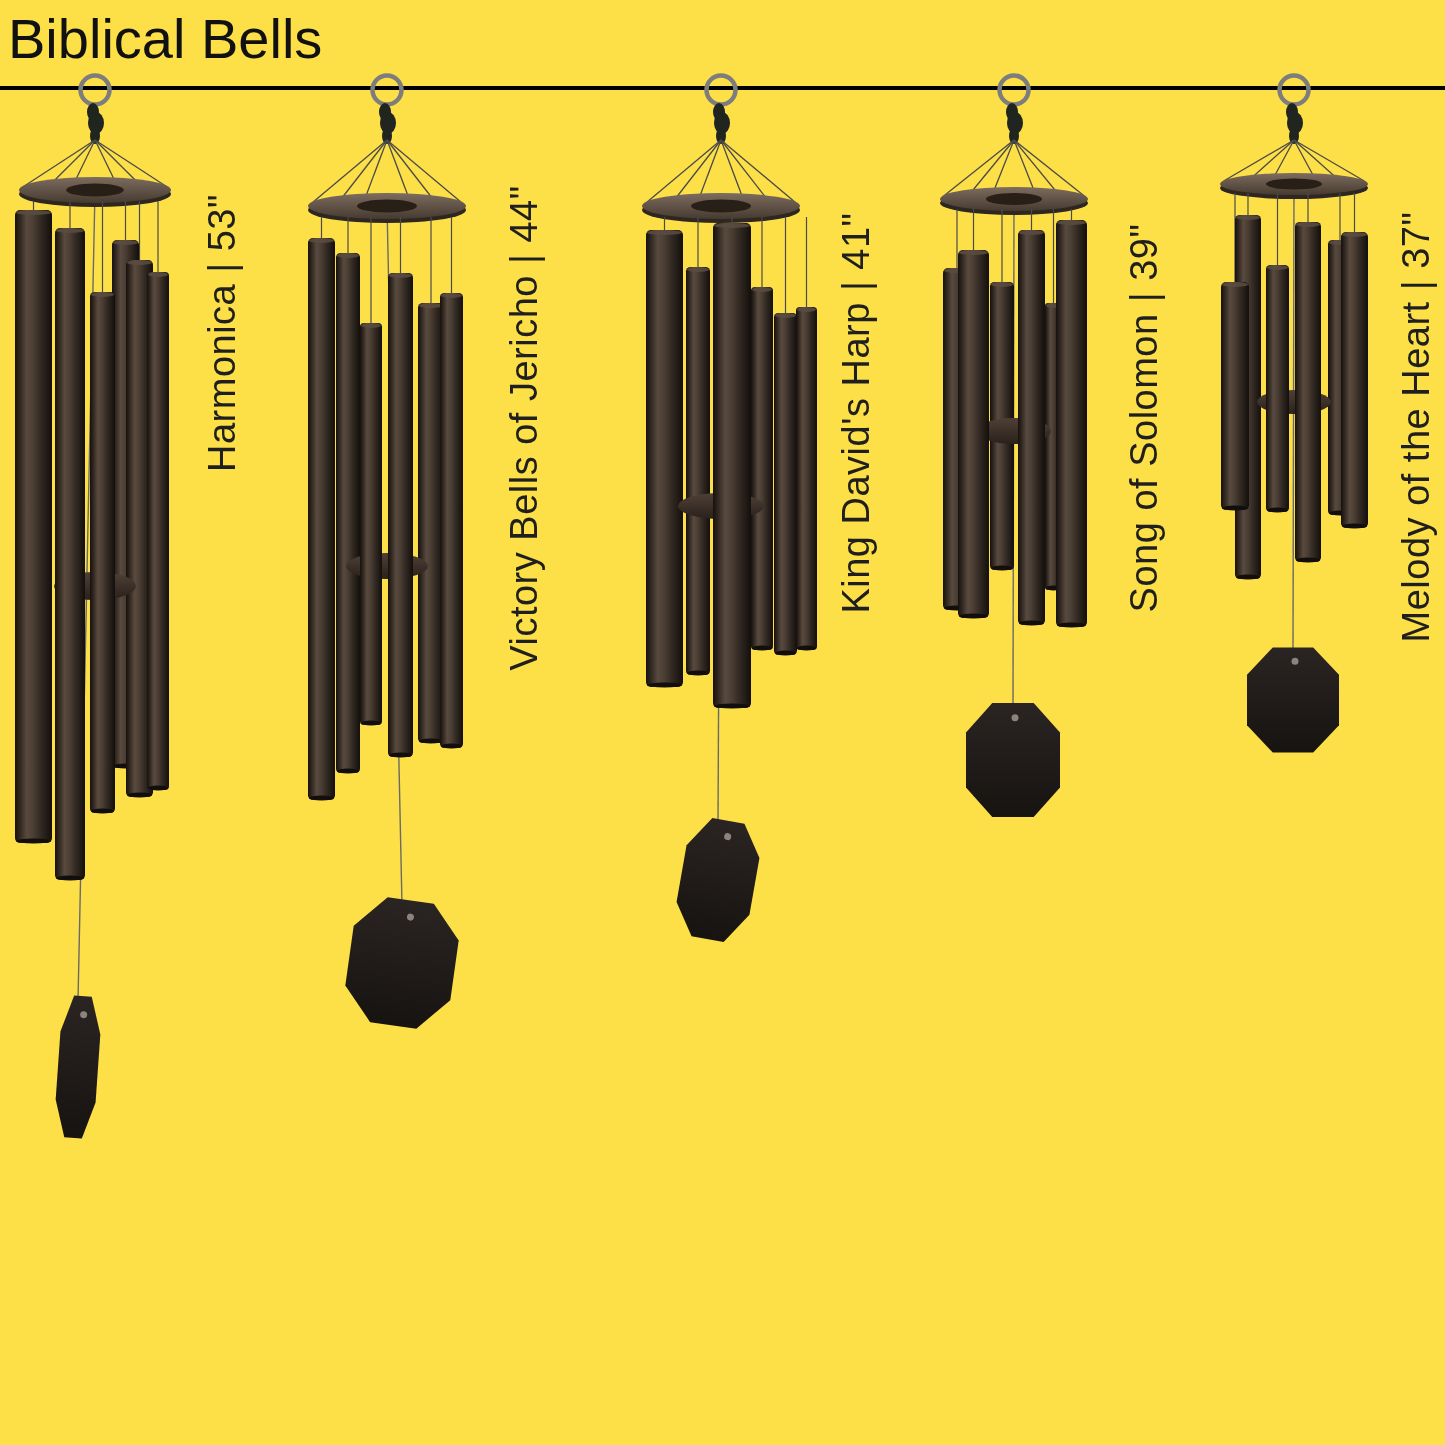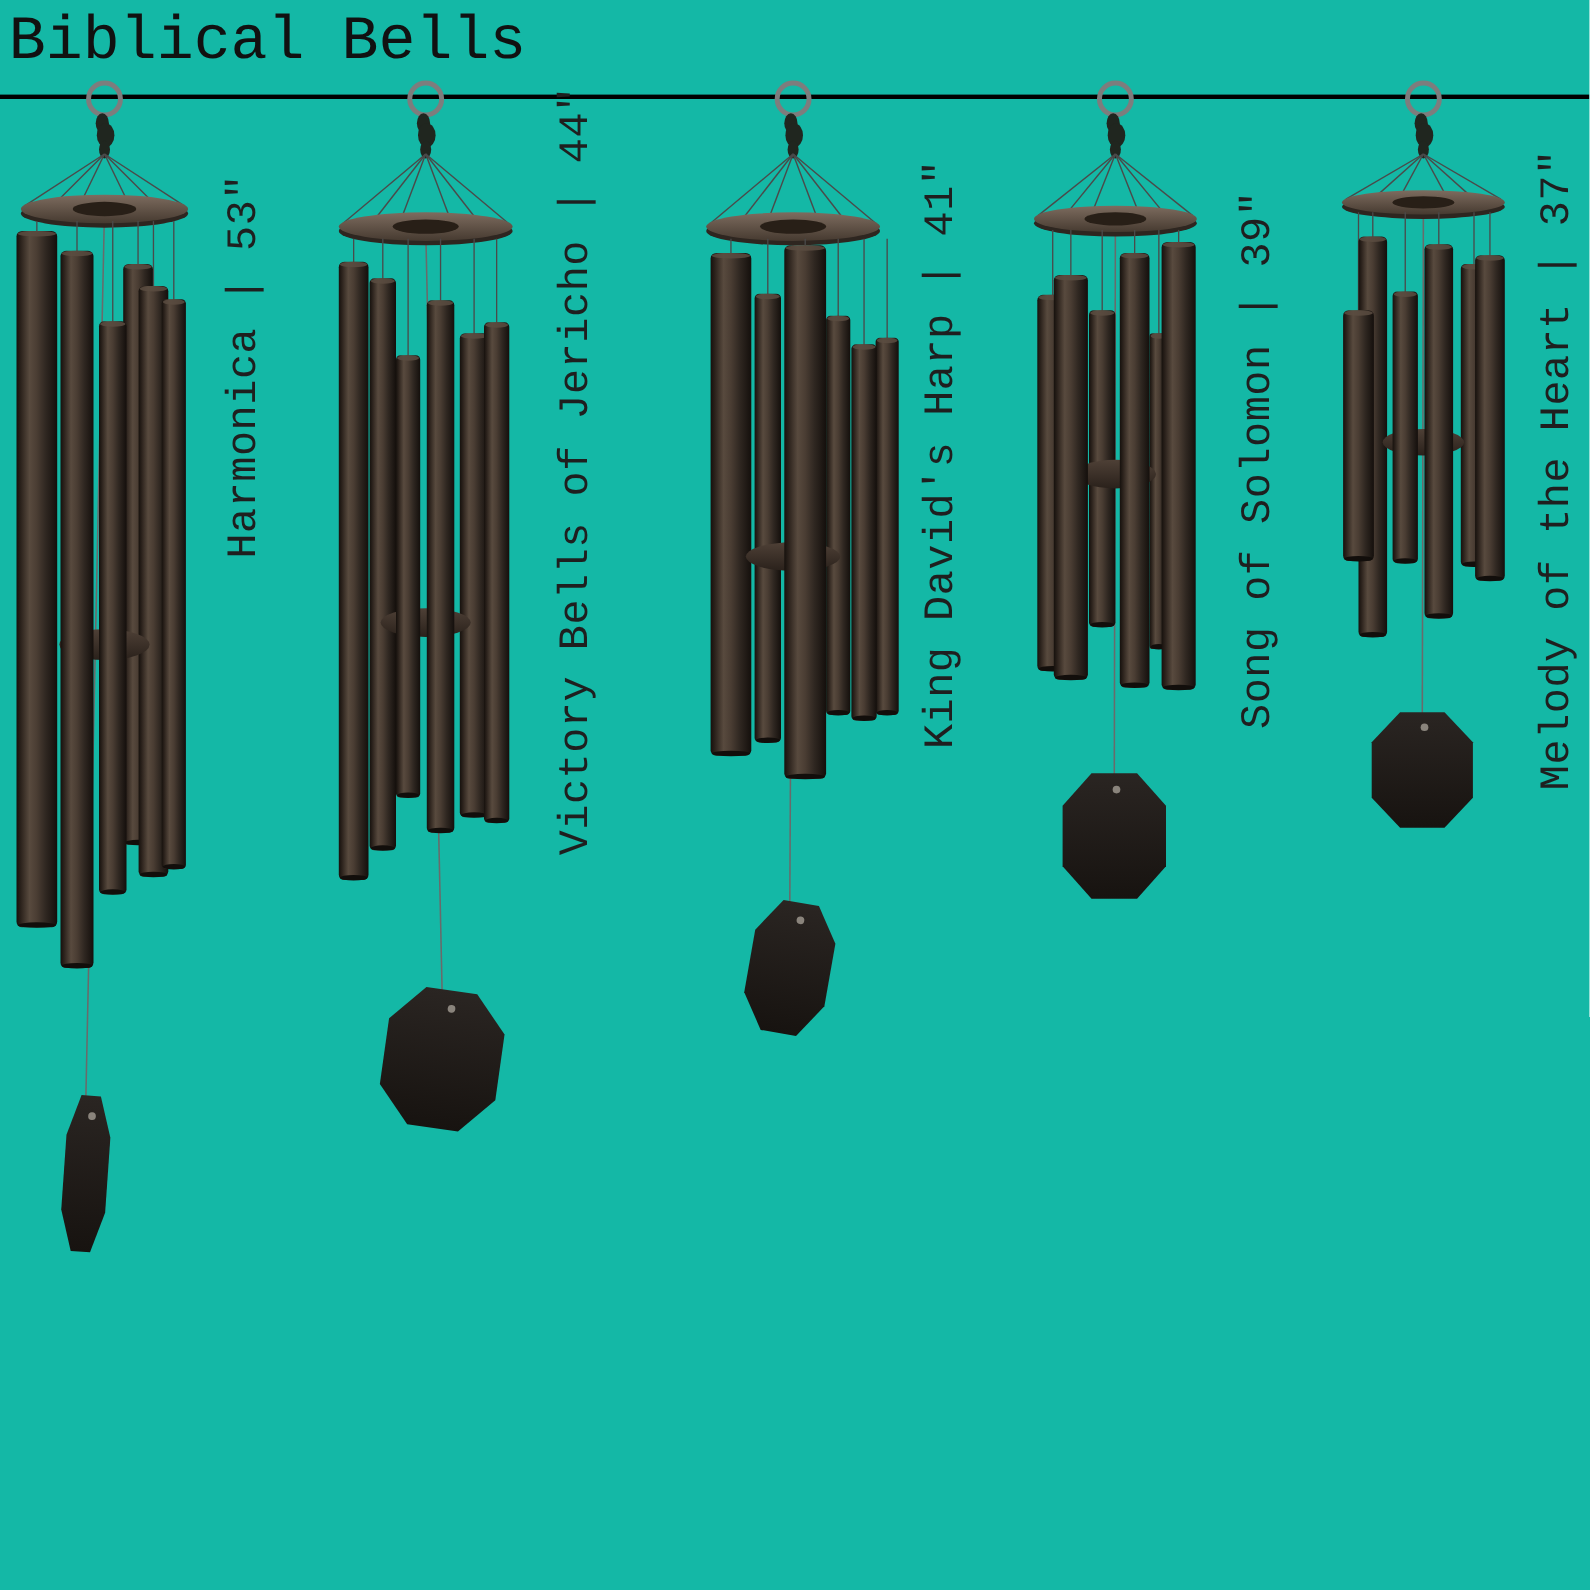--- a/index.html
+++ b/index.html
@@ -1,21 +1,21 @@
 <!DOCTYPE html>
 <html><head>
 <meta charset="utf-8">
 <style>
   html,body{margin:0;padding:0;background:#ffffff;}
   .canvas{
     position:relative;
     width:1445px;height:1445px;
-    background:#14b8a6;
+    background:#fde047;
     overflow:hidden;
-    font-family:Liberation Mono, monospace;
+    font-family:Liberation Sans, sans-serif;
   }
   .page-title{
     position:absolute;
     left:8px;top:6px;
     font-size:56px;
     font-weight:500;
     letter-spacing:0px;
     color:#111111;
   }
   .divider{

